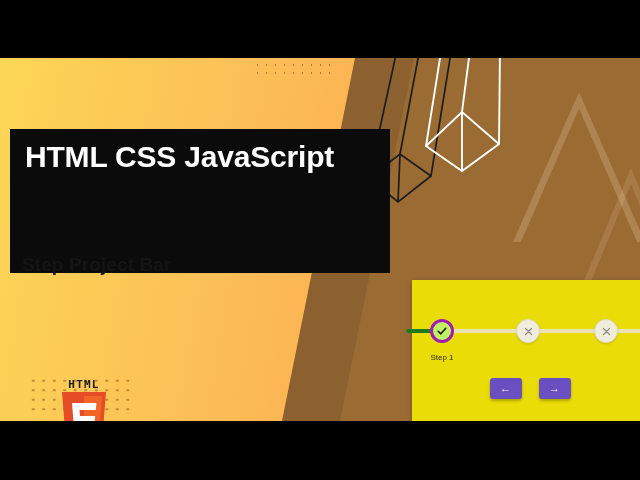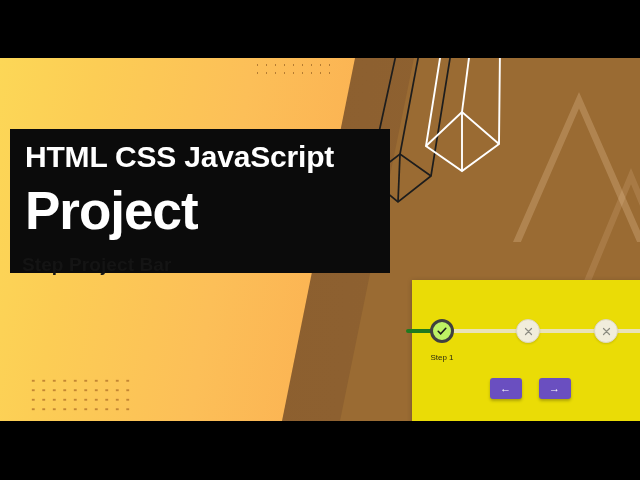--- a/index.html
+++ b/index.html
@@ -190,21 +190,21 @@
     width: 24px; height: 24px;
     border-radius: 50%;
     box-sizing: border-box;
     display: flex;
     align-items: center;
     justify-content: center;
     top: 4px;
   }
   .step-node.done {
     background: #bef264;
-    border: 3px solid #404040;
+    border: 3px solid #a21caf;
   }
   .step-node.todo {
     background: #f1eddc;
     border: 1px solid #ddd7bf;
     box-shadow: 0 1px 2px rgba(0,0,0,0.13);
   }
   #node-1 { left: 24px; }
   #node-2 { left: 110px; }
   #node-3 { left: 188px; }
   .node-label {
@@ -265,27 +265,34 @@
         <path d="M462 54 L462 113"></path>
         <path d="M462 54 L470 -8"></path>
       </g>
     </svg>
 
     <div class="dot-grid" id="dots-top"></div>
     <div class="dot-grid" id="dots-bottom"></div>
 
     <div id="title-card">
       <div id="title-line-1">HTML CSS JavaScript</div>
-      <div id="title-line-2">Project</div>
     </div>
 
     <div id="subtitle">Step Project Bar</div>
 
     <div id="logo-row">
 
+      <div class="logo-block">
+        <div class="logo-cap">HTML</div>
+        <svg class="shield" viewBox="0 0 50 56" xmlns="http://www.w3.org/2000/svg">
+          <path d="M3 0 L47 0 L43 50 L25 56 L7 50 Z" fill="#e44d26"></path>
+          <path d="M25 4 L25 52.5 L39.5 48 L43 4 Z" fill="#f16529"></path>
+          <path d="M13 11 L37.5 11 L36.8 18 L20.5 18 L21 24 L36.2 24 L34.4 43 L25 46 L15.6 43 L15 35.5 L20 35.5 L20.3 39.5 L25 41 L29.7 39.5 L30.3 33 L14.7 33 Z" fill="#ffffff"></path>
+        </svg>
+      </div>
 
 
 
     </div>
 
     <div id="demo-card">
 
       <div id="progress-wrap">
         <div id="track"></div>
         <div id="track-fill"></div>

